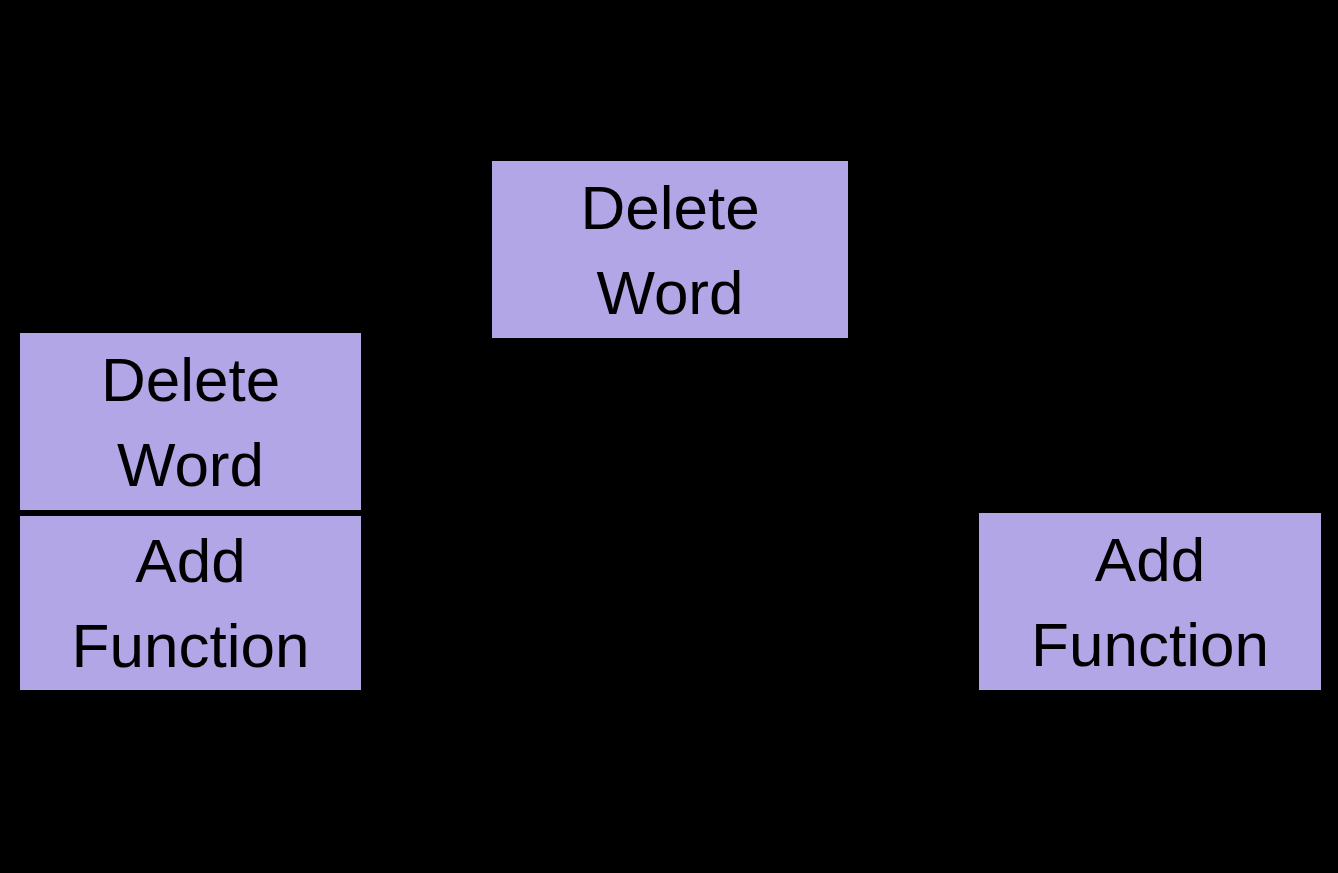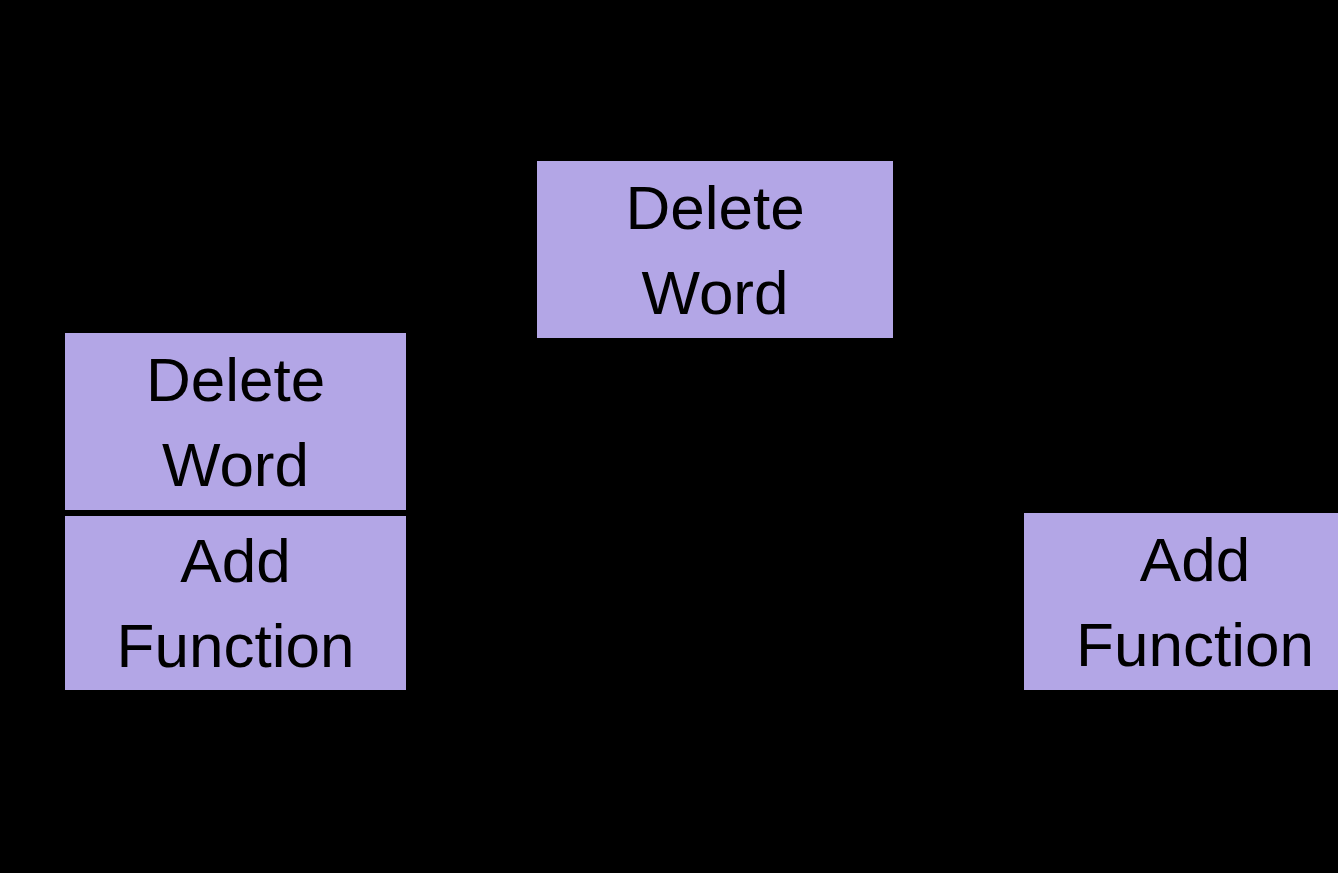--- a/index.html
+++ b/index.html
@@ -26,21 +26,20 @@
     justify-content: center;
     text-align: center;
     color: #000000;
     font-family: "Liberation Sans", sans-serif;
     font-size: 62px;
     line-height: 85px;
     font-weight: 400;
     letter-spacing: 0px;
     white-space: pre-line;
     user-select: none;
-    margin-left: 45px;
   }
   
   #node-delete-word-top {
     left: 492px;
     top: 161px;
     width: 356px;
     height: 177px;
   }
   
   #group-left-stack {

